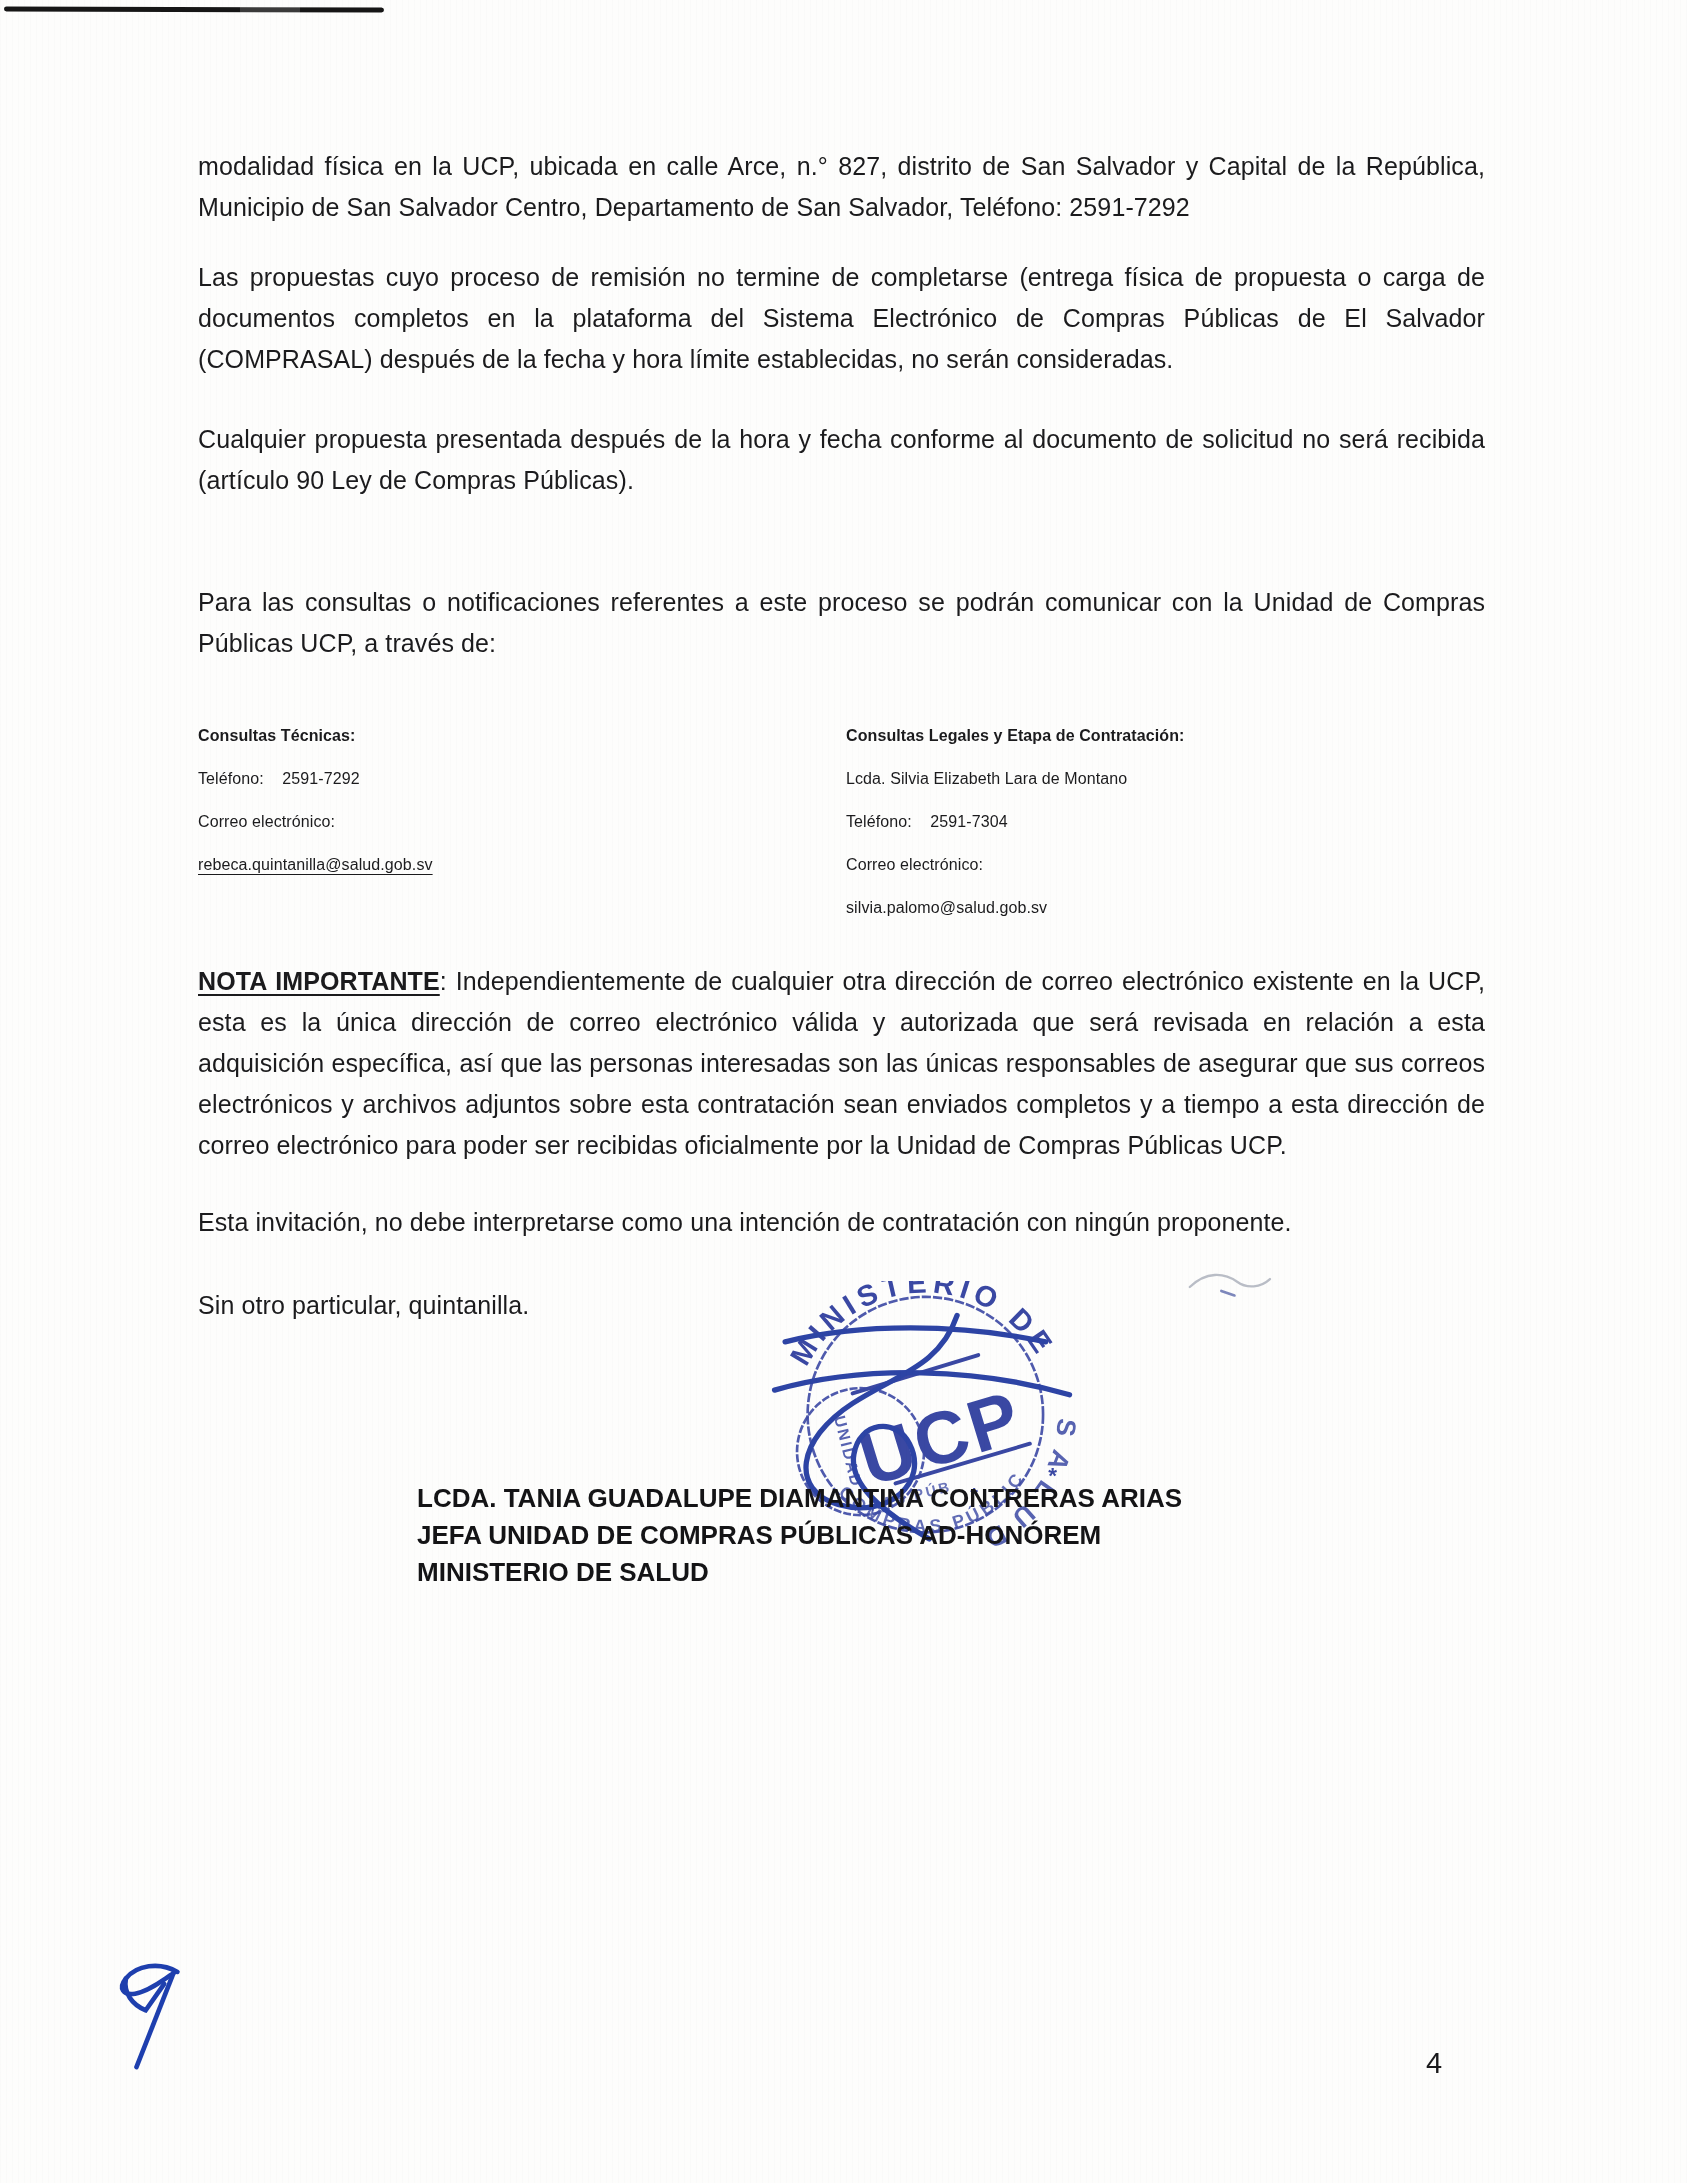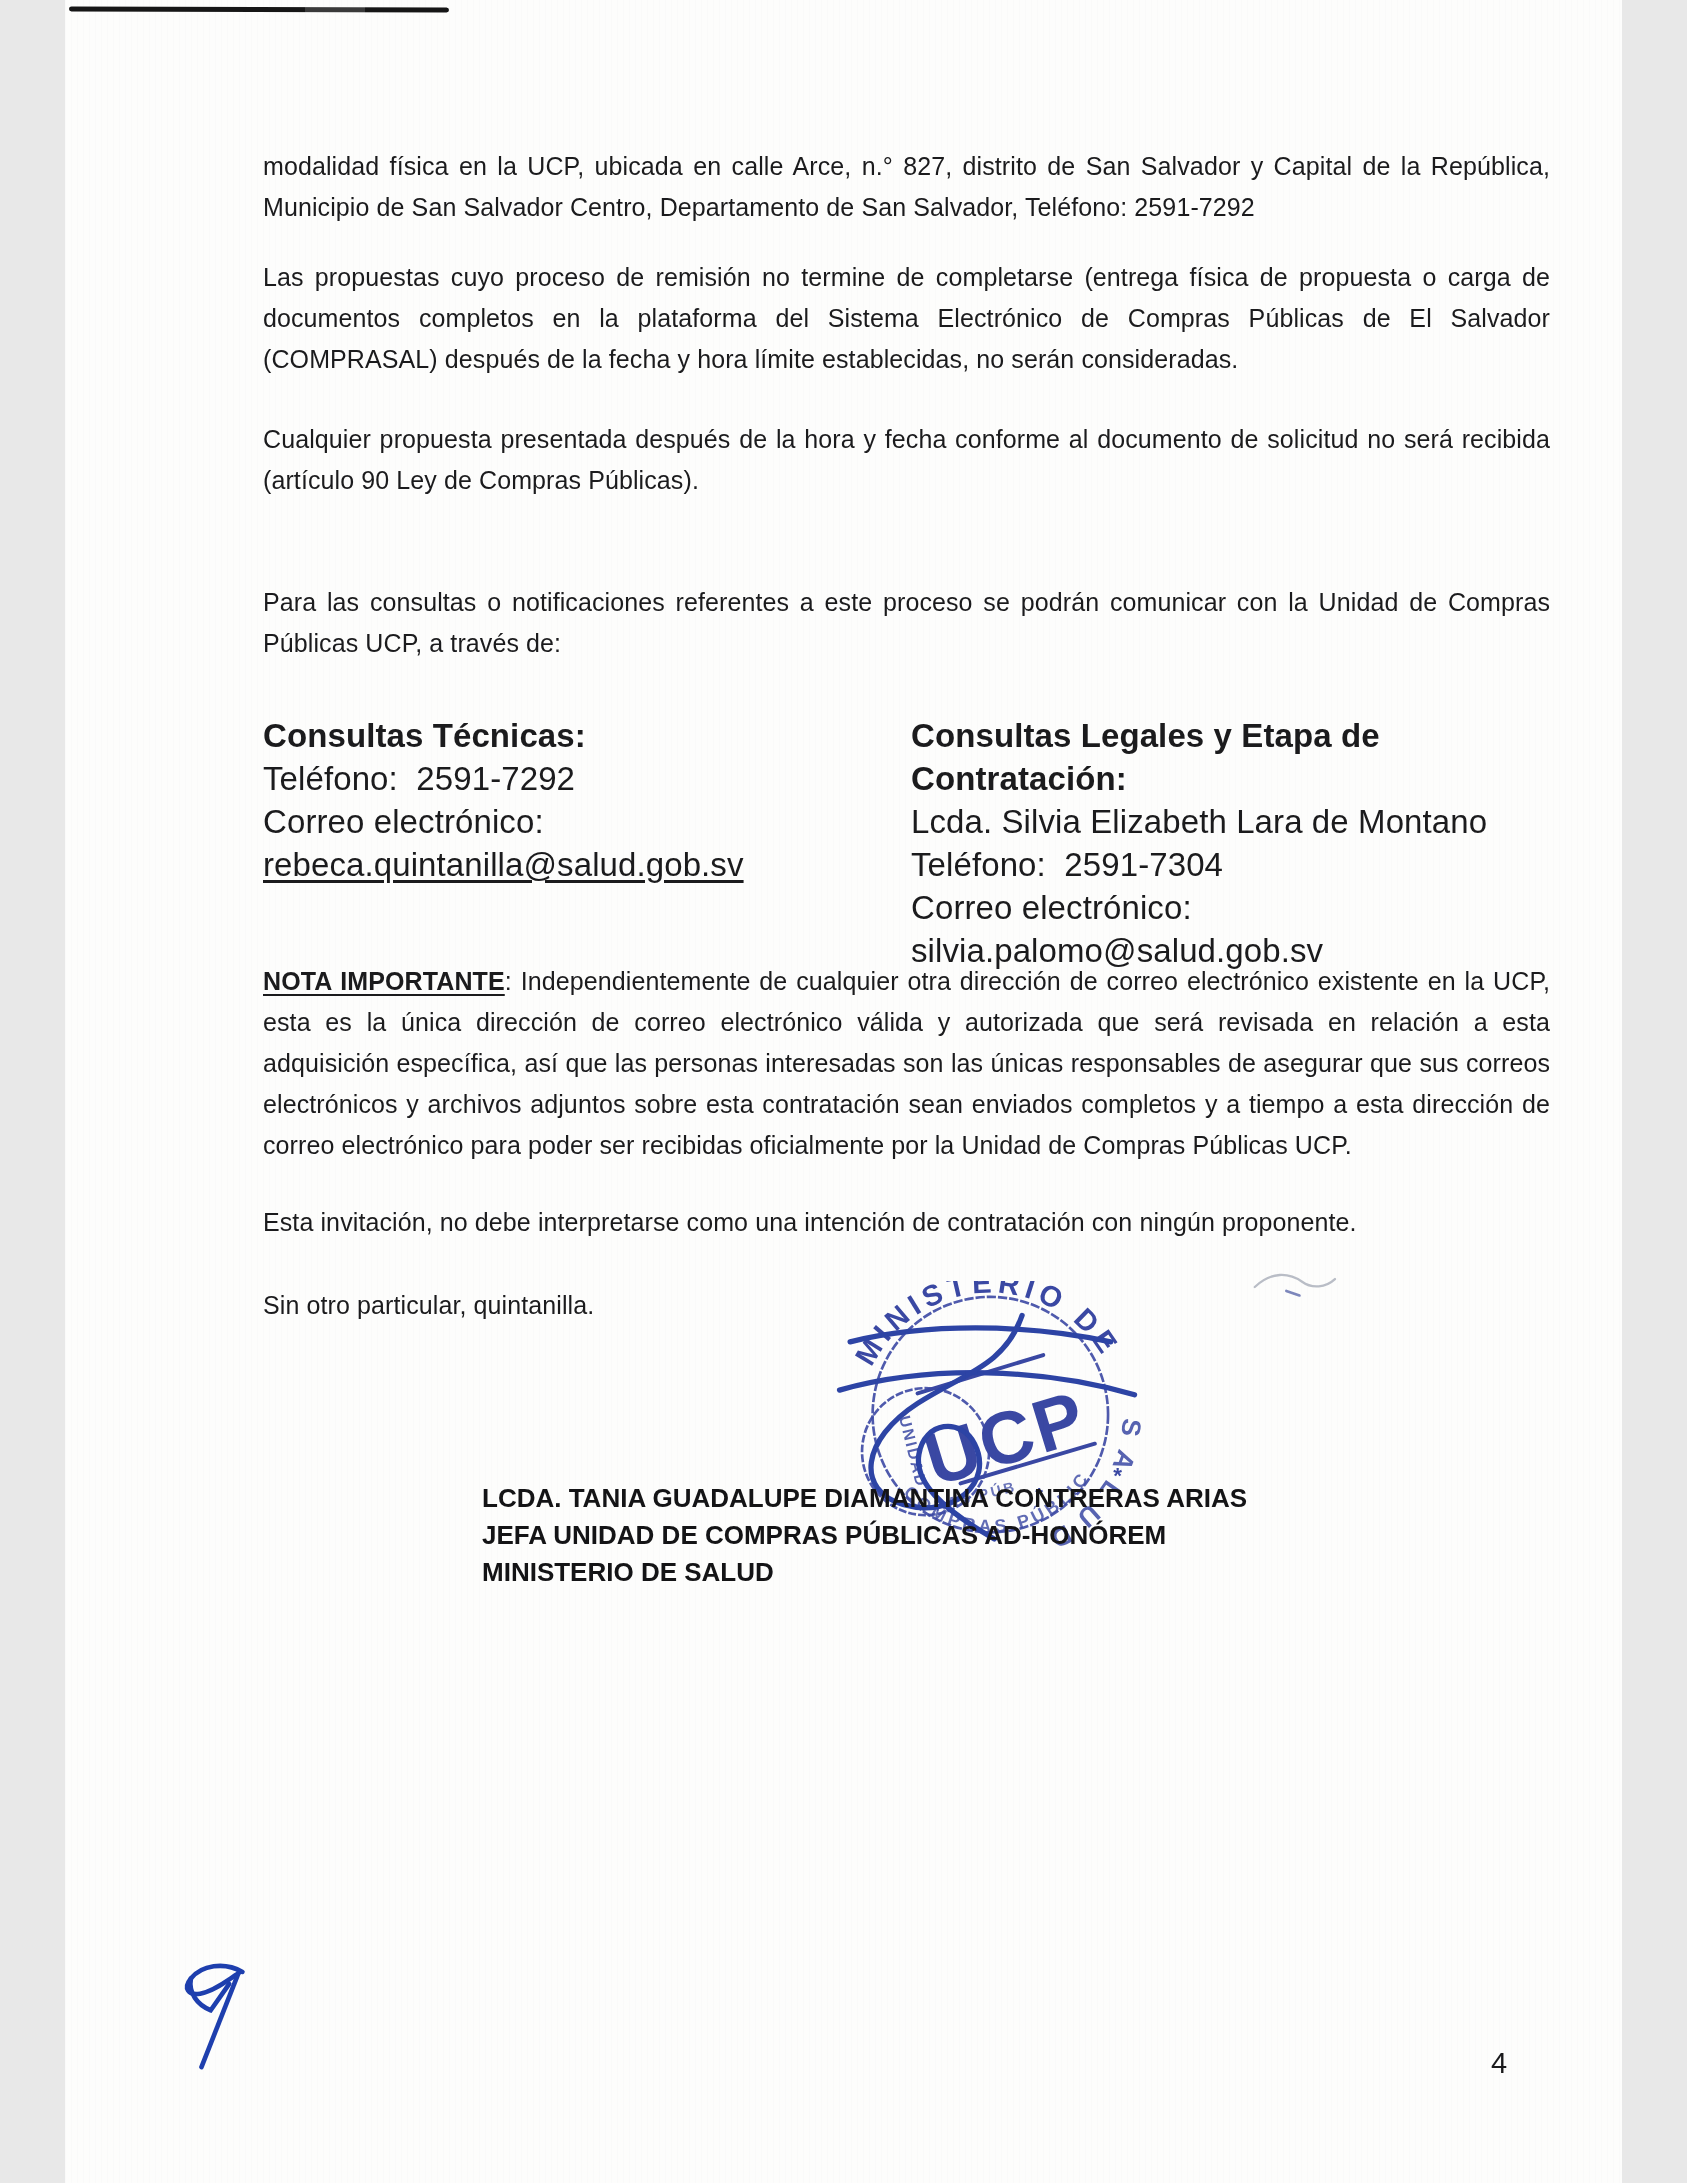--- a/index.html
+++ b/index.html
@@ -1,37 +1,37 @@
 <!DOCTYPE html>
 <html style="font-size:10.6px"><head>
 <meta charset="utf-8">
 <style>
   html,body{margin:0;padding:0;background:#e8e8e8;}
   #page{
     position:relative;
-    width:1557px;height:2183px;
+    width:1687px;height:2183px;
     margin:0 auto;
     background:
       repeating-linear-gradient(90deg, rgba(120,125,135,0.025) 0 1.3px, rgba(0,0,0,0) 1.3px 6px),
       #fdfdfc;
     overflow:hidden;
     font-family:"Liberation Sans", sans-serif;
     color:#1b1b1d;
   }
   .para{
     position:absolute;left:198px;width:1287px;
     font-size:25px;line-height:41px;
     text-align:justify;letter-spacing:0.1px;
     margin:0;
   }
   .bold{font-weight:bold;}
   .u{text-decoration:underline;text-underline-offset:4px;}
   .contact-col{
     position:absolute;top:714px;
-    font-size:33px;line-height:43px;letter-spacing:0.1px;
+    font-size:16px;line-height:43px;letter-spacing:0.1px;
   }
   .contact-left{left:198px;width:629px;}
   .contact-right{left:846px;width:668px;}
   .gap{display:inline-block;width:18.5px;}
   .sig-block{
     position:absolute;top:1480px;left:417px;width:834px;
     text-align:left;font-weight:bold;
     font-size:26px;line-height:37px;color:#141416;
   }
   .page-num{

